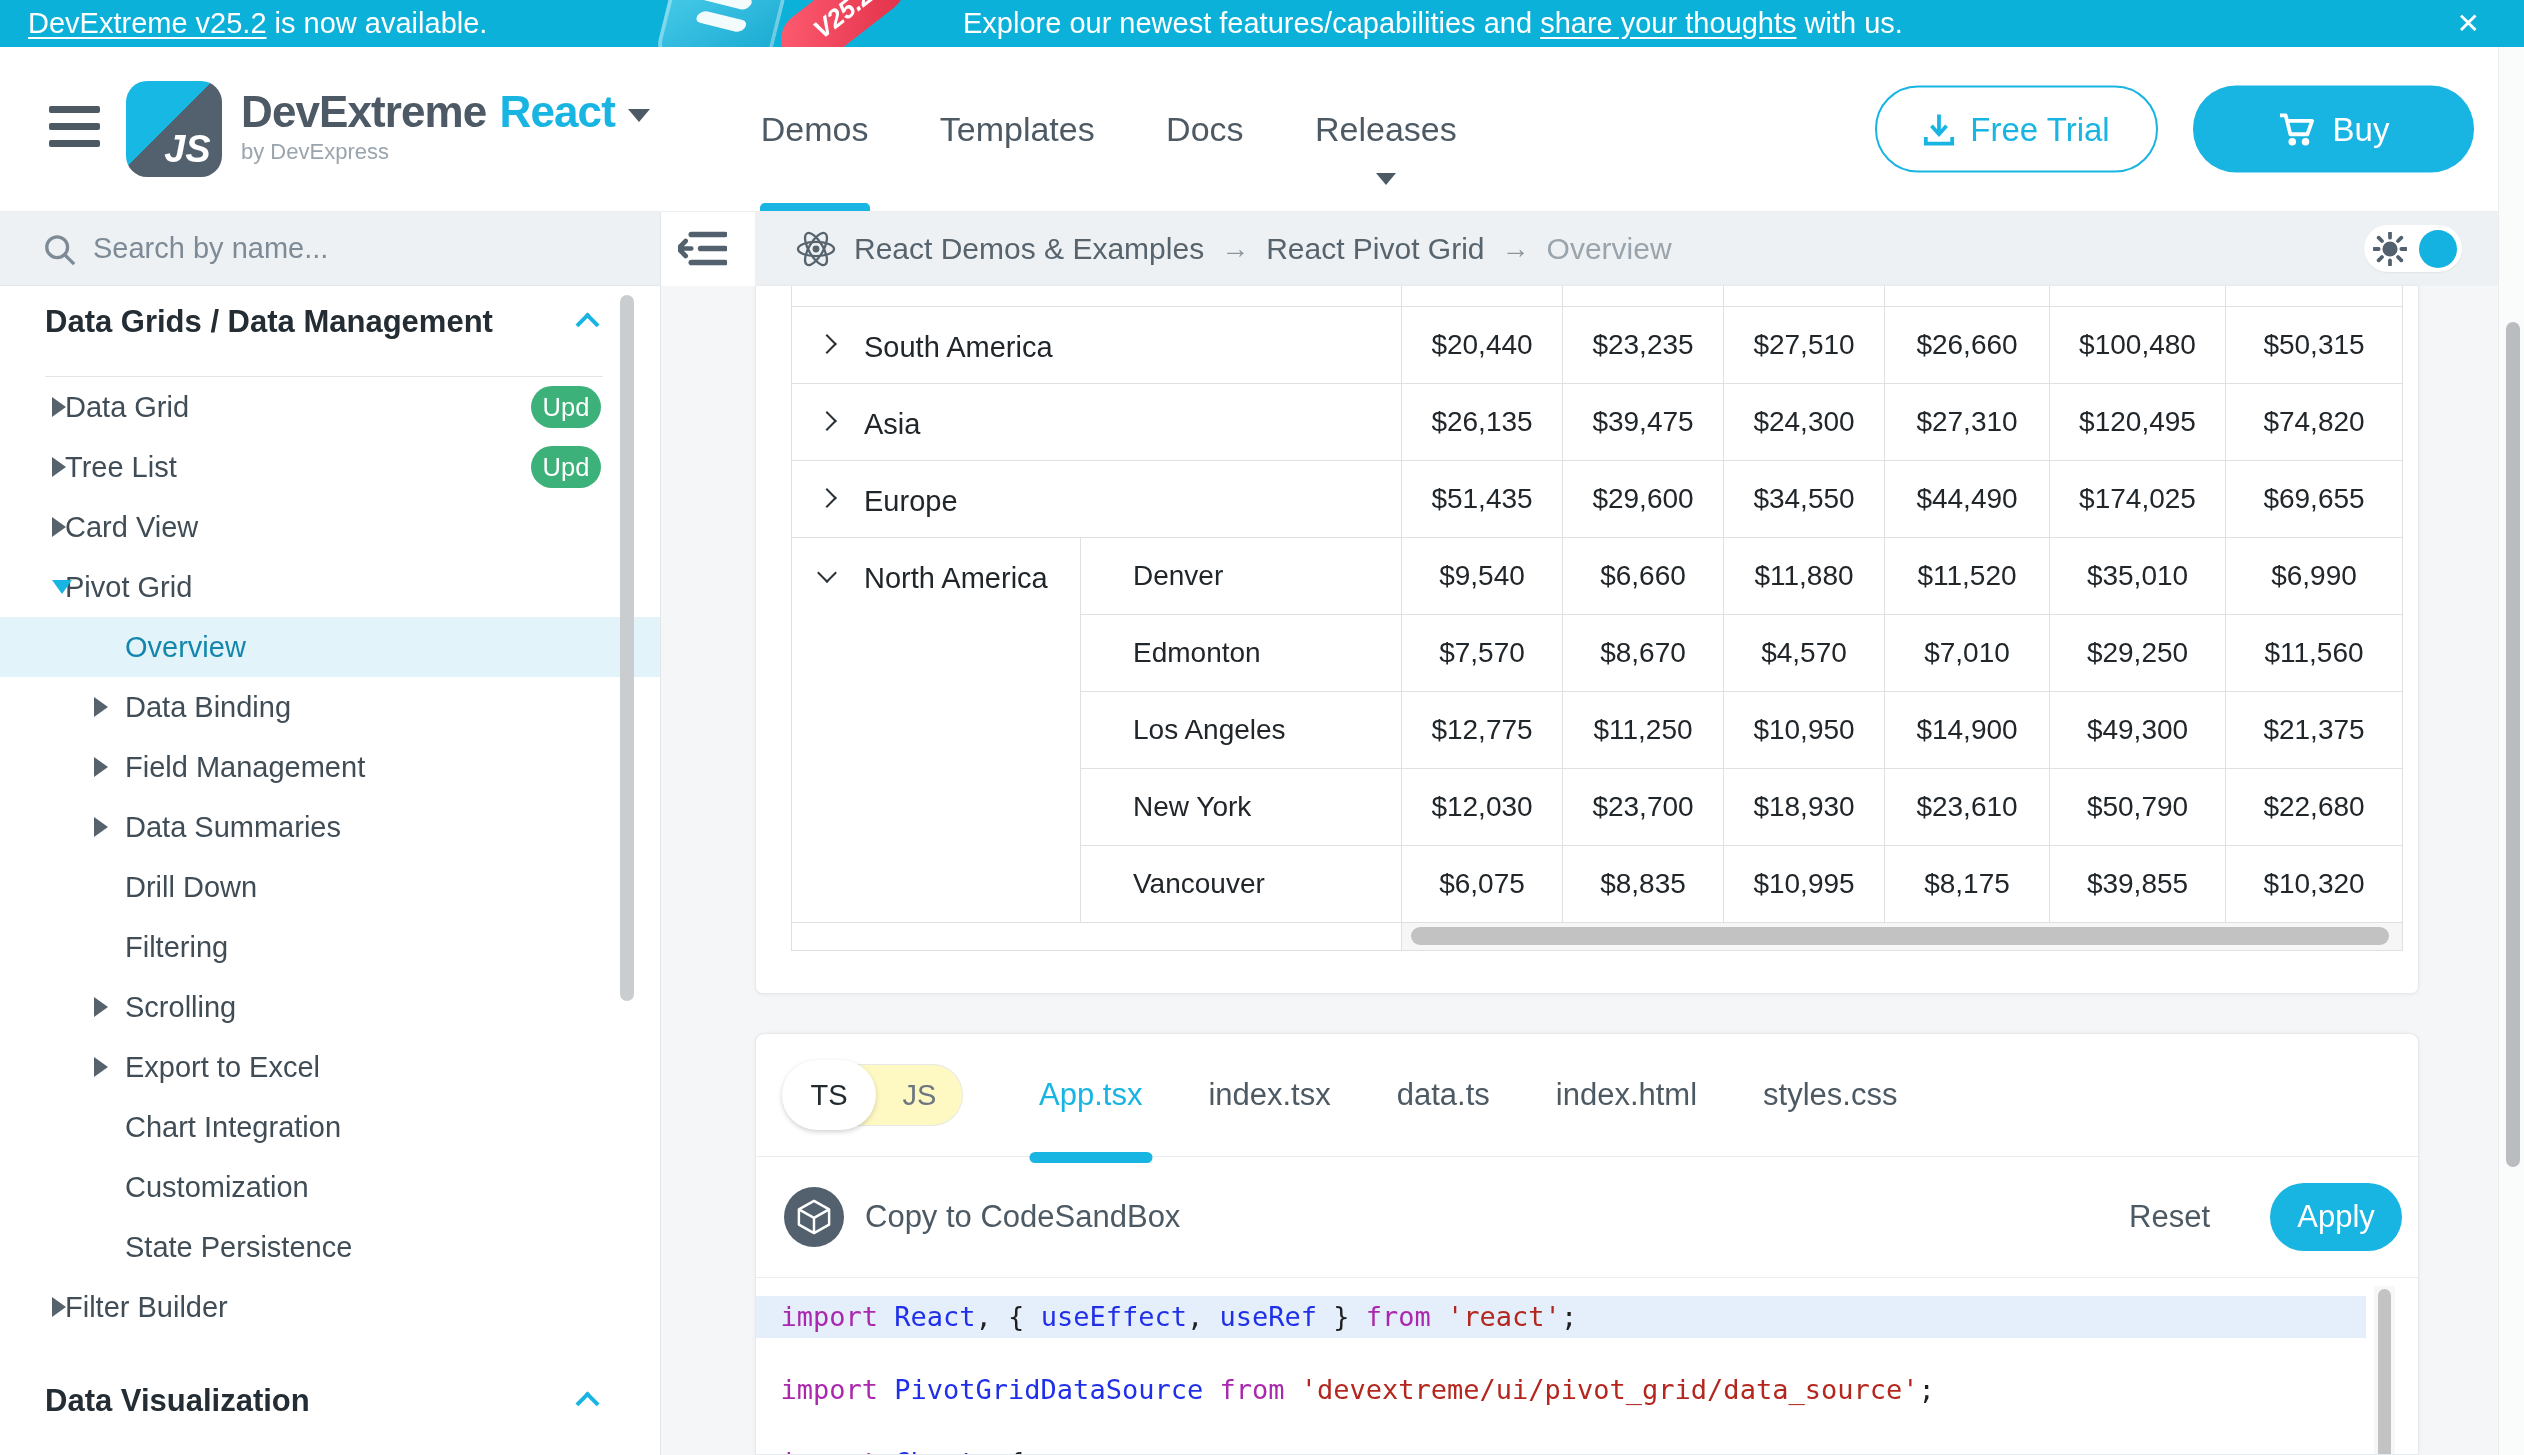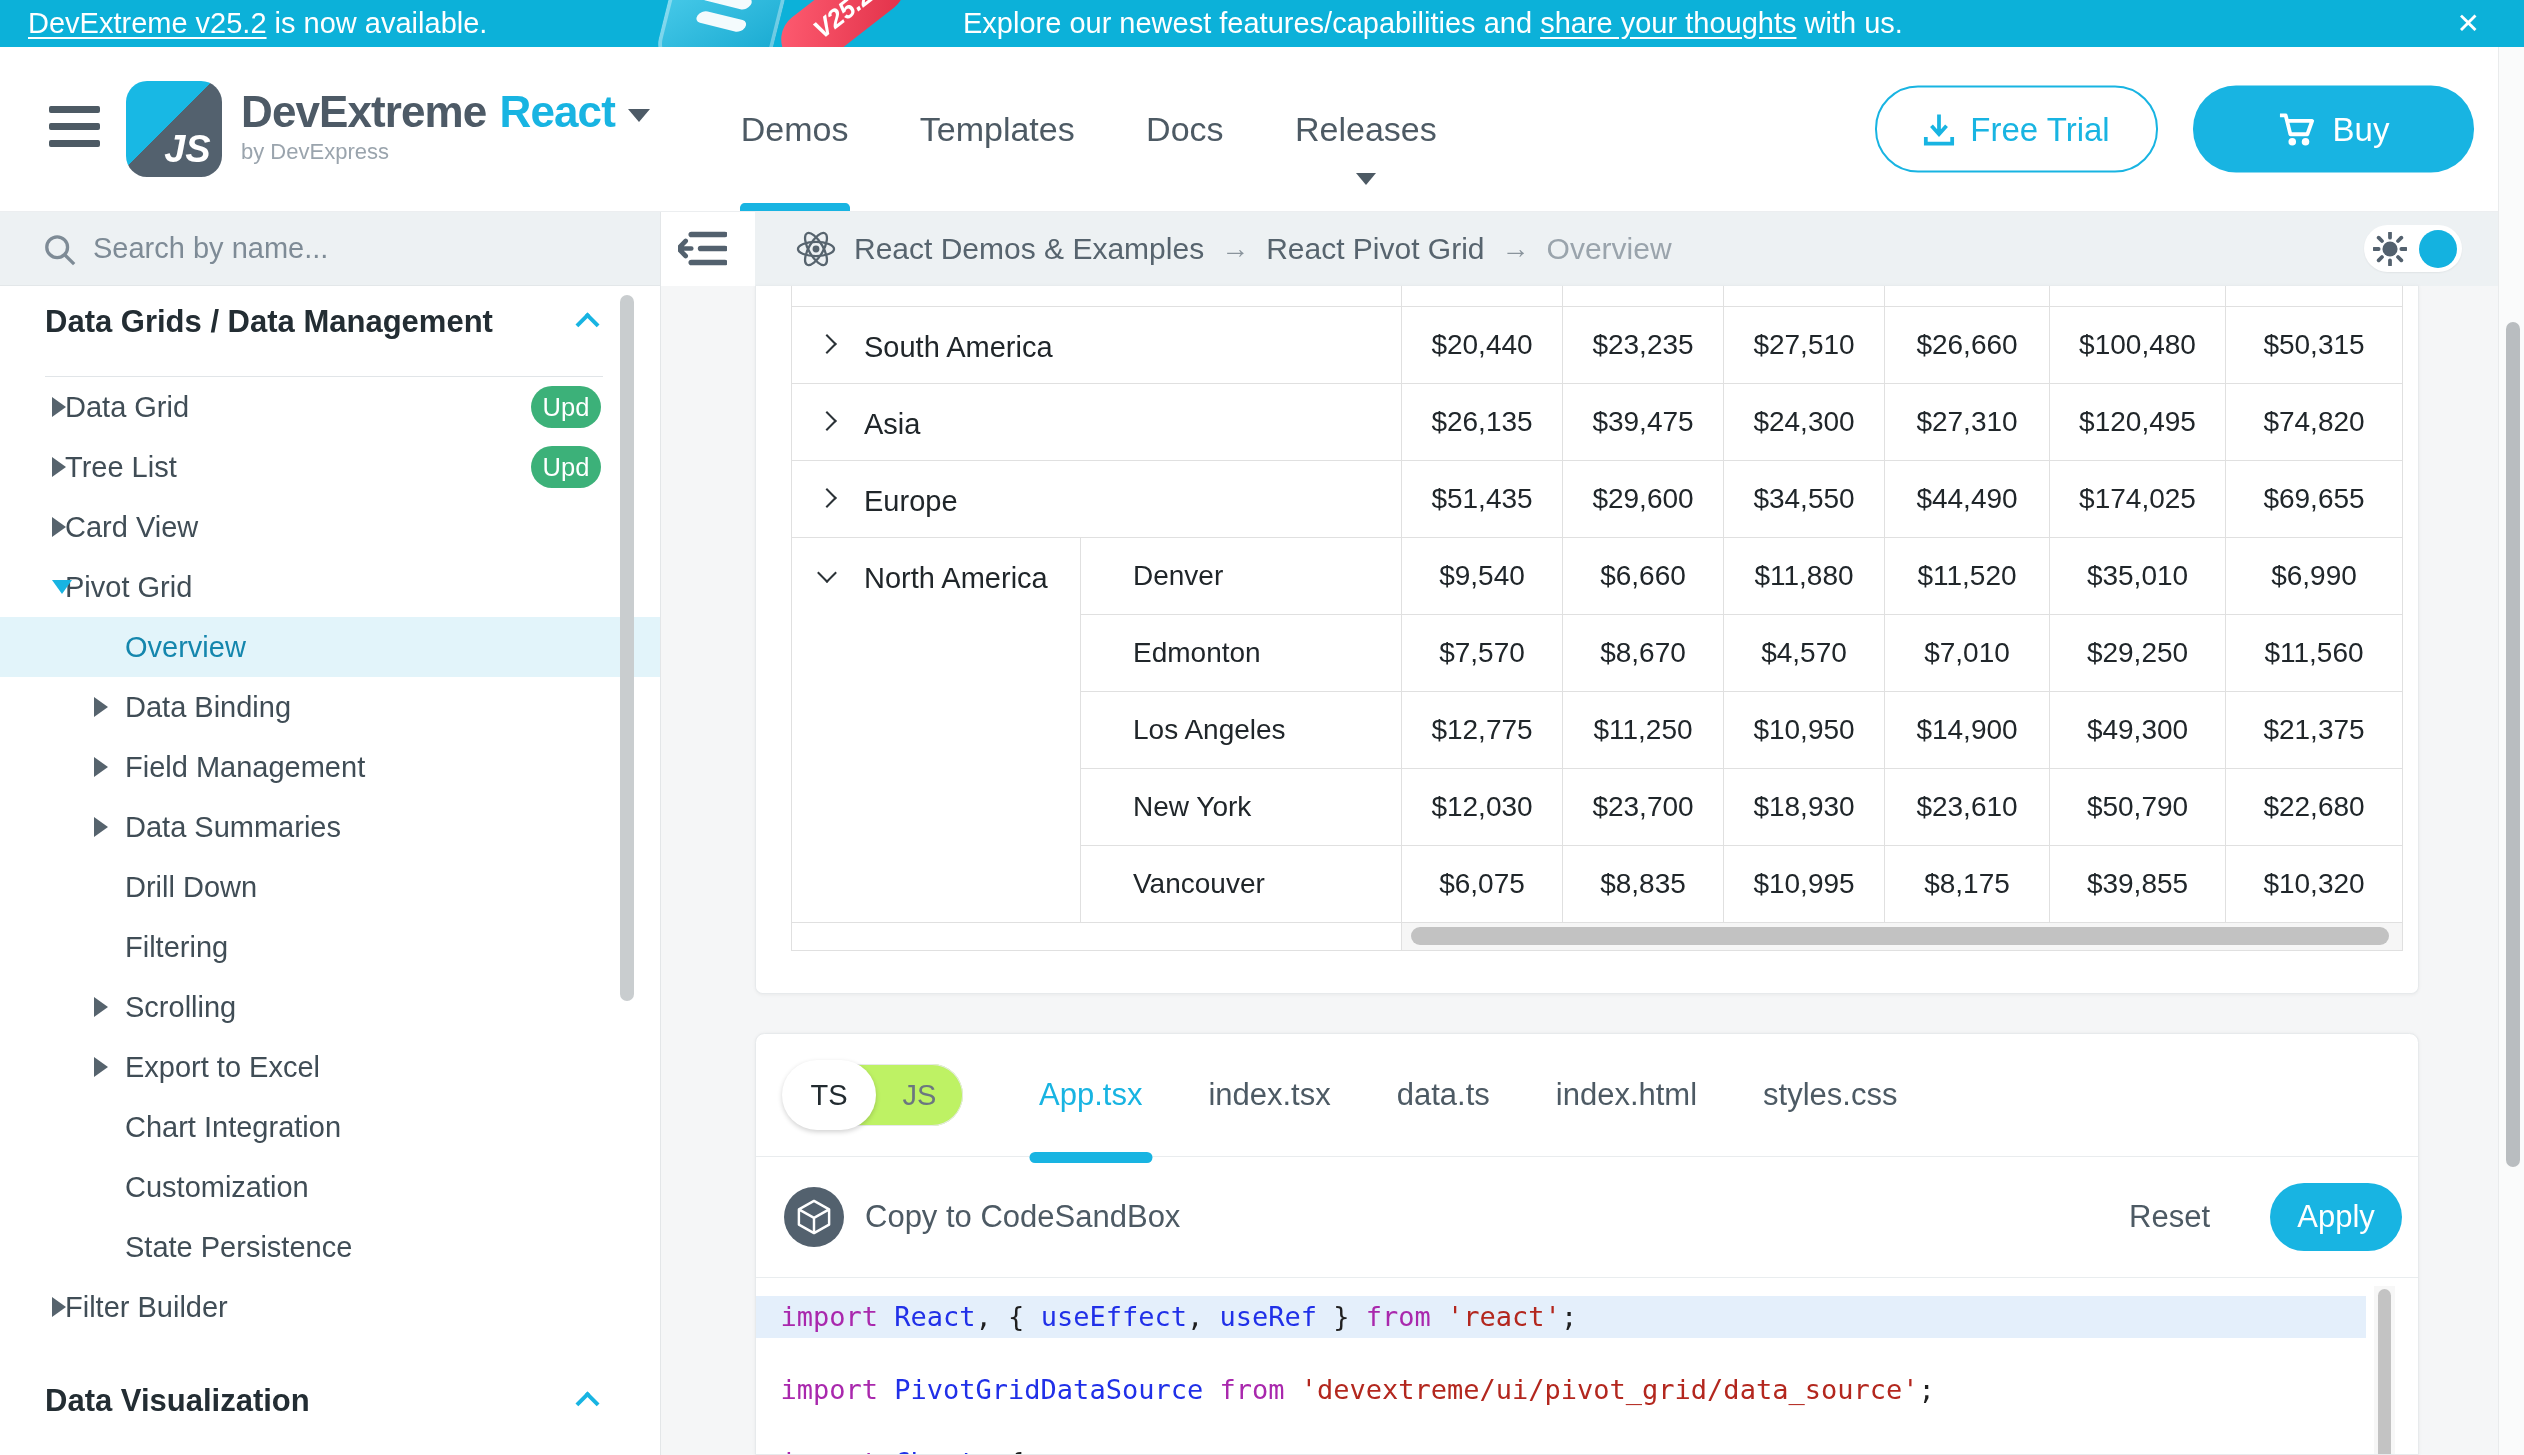--- a/index.html
+++ b/index.html
@@ -28,21 +28,21 @@
   .burger i { display:block; height:6.6px; background:#4d5a64; border-radius:1.9px; margin-bottom:10.4px; }
   .logo { position:absolute; left:126px; top:34px; width:96px; height:96px; border-radius:21px;
           background:linear-gradient(135deg,#18b8e4 0%,#18b8e4 45%,#53616e 45%,#53616e 100%); }
   .logo span { position:absolute; right:11.3px; bottom:5.7px; color:#fff; font-size:38px; font-weight:bold; font-style:italic; }
   .brand-wrap { position:absolute; left:241px; top:40px; }
   .brand-line { font-size:44px; font-weight:bold; color:#4d5a66; letter-spacing:-0.9px; }
   .brand-line .fw { color:#18b4e2; margin-left:13.2px; }
   .brand-line .caret { display:inline-block; margin-left:13.2px; vertical-align:middle;
         width:0; height:0; border-left:11.3px solid transparent; border-right:11.3px solid transparent; border-top:13.2px solid #4d5a66; }
   .brand-sub { font-size:22px; color:#9aa4ad; margin-top:1.9px; }
-  .nav { position:absolute; left:735px; top:0; height:100%; display:flex; gap:60px; align-items:flex-start; }
+  .nav { position:absolute; left:755px; top:0; height:100%; display:flex; gap:60px; align-items:flex-start; }
   .nav-item { position:relative; height:100%; display:flex; align-items:center; font-size:34px; color:#4d5a64; cursor:pointer; padding:0 5.7px; }
   .nav-item.active::after { content:""; position:absolute; left:50%; transform:translateX(-50%);
         bottom:0; width:110px; height:8.5px; background:#18b4e2; border-radius:4.7px 4.7px 0 0; }
   .nav-caret { position:absolute; left:50%; transform:translateX(-50%); bottom:26.4px;
         width:0; height:0; border-left:10.4px solid transparent; border-right:10.4px solid transparent; border-top:12.3px solid #4d5a64; }
   .actions { position:absolute; right:51px; top:50%; transform:translateY(-50%); display:flex; gap:35px; }
   .btn { height:87px; border-radius:43px; display:flex; align-items:center; justify-content:center;
          font-size:33px; cursor:pointer; }
   .btn-trial { width:283px; border:2.8px solid #18b4e2; color:#18b4e2; background:#fff; gap:15px; }
   .btn-buy { width:281px; background:#18b4e2; color:#fff; gap:17px;text-align:center; }
@@ -102,21 +102,21 @@
   td.cityhdr { padding-left:52px; }
   td.val { text-align:center; }
   tr.scrollrow td { height:28px; }
   tr.scrollrow td.blank { border-top:none; }
   tr.scrollrow td.track { background:#f6f6f6; position:relative; }
   .hthumb { position:absolute; left:9.4px; right:13.2px; top:4.7px; height:18px; background:#c2c2c2; border-radius:9.4px; cursor:pointer; }
 
   
   .code-card { left:94px; top:821px; width:1664px; height:422px; border-radius:9.4px 9.4px 0 0; overflow:hidden; }
   .tabs-row { position:relative; height:123px; border-bottom:1.9px solid #e9ecee; display:flex; align-items:center; }
-  .lang-toggle { position:relative; margin-left:28px; width:179px; height:62px; border-radius:31px; background:#bef264; box-shadow:inset 0 0 0 0.9px #e6e8ea; flex:none; }
+  .lang-toggle { position:relative; margin-left:28px; width:179px; height:62px; border-radius:31px; background:#fef9c3; box-shadow:inset 0 0 0 0.9px #e6e8ea; flex:none; }
   .lang-ts { position:absolute; left:-1.9px; top:-3.8px; width:94px; height:70px; border-radius:35px; background:#fff;
              box-shadow:0 1.9px 5.7px rgba(0,0,0,.18); display:flex; align-items:center; justify-content:center;
              font-size:29px; color:#222b30; cursor:pointer; }
   .lang-js { position:absolute; right:0; top:0; width:87px; height:62px; display:flex; align-items:center; justify-content:center;
              font-size:29px; color:#6b7680; cursor:pointer; }
   .file-tabs { display:flex; gap:66px; margin-left:76px; }
   .ftab { position:relative; font-size:31px; color:#4d5a64; cursor:pointer; height:123px; display:flex; align-items:center; }
   .ftab.active { color:#18b4e2; }
   .ftab.active::after { content:""; position:absolute; left:50%; transform:translateX(-50%); bottom:-6.6px;
         width:123px; height:11.3px; border-radius:5.7px; background:#18b4e2; }

